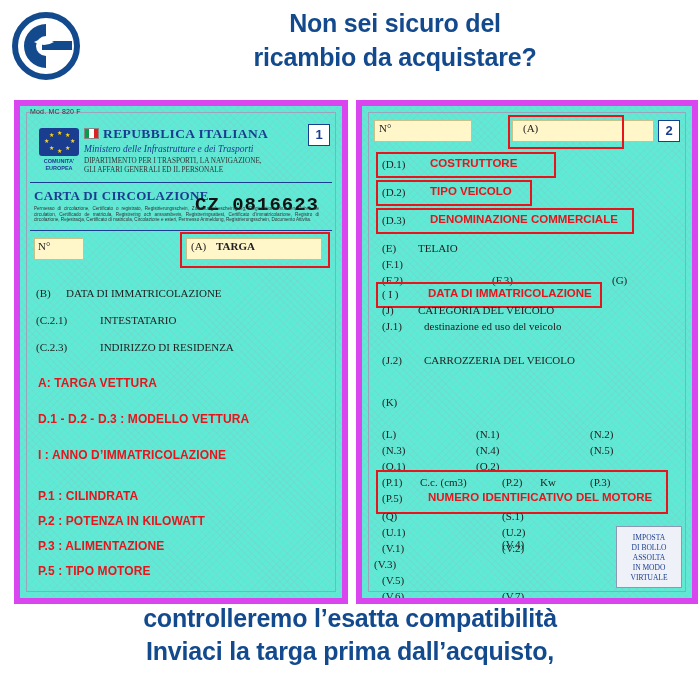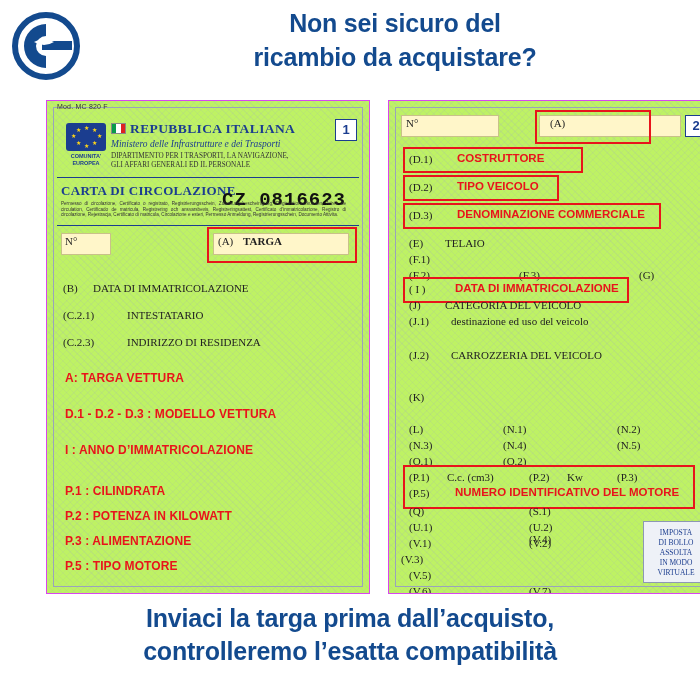--- a/index.html
+++ b/index.html
@@ -54,24 +54,23 @@
     color: #134a8e;
     font-weight: bold;
     font-size: 25px;
     line-height: 33px;
     letter-spacing: -0.2px;
   }
 
   
   .doc {
     position: absolute;
-    background: #bef264;
-    border: 1px solid #d946ef;
+    background: #5eead4;
+    border: 6px solid #d946ef;
     overflow: hidden;
-    margin-left: 32px;
   }
   .doc-left {
     left: 14px;
     top: 100px;
     width: 322px;
     height: 492px;
   }
   .doc-right {
     left: 356px;
     top: 100px;
@@ -463,15 +462,15 @@
   <div class="bollo">
     <div>IMPOSTA</div>
     <div>DI BOLLO</div>
     <div>ASSOLTA</div>
     <div>IN MODO</div>
     <div>VIRTUALE</div>
   </div>
 </div>
 
 <div class="footer">
+  <div>controlleremo l’esatta compatibilità</div>
   <div>Inviaci la targa prima dall’acquisto,</div>
-  <div>controlleremo l’esatta compatibilità</div>
 </div>
 
 </body></html>

